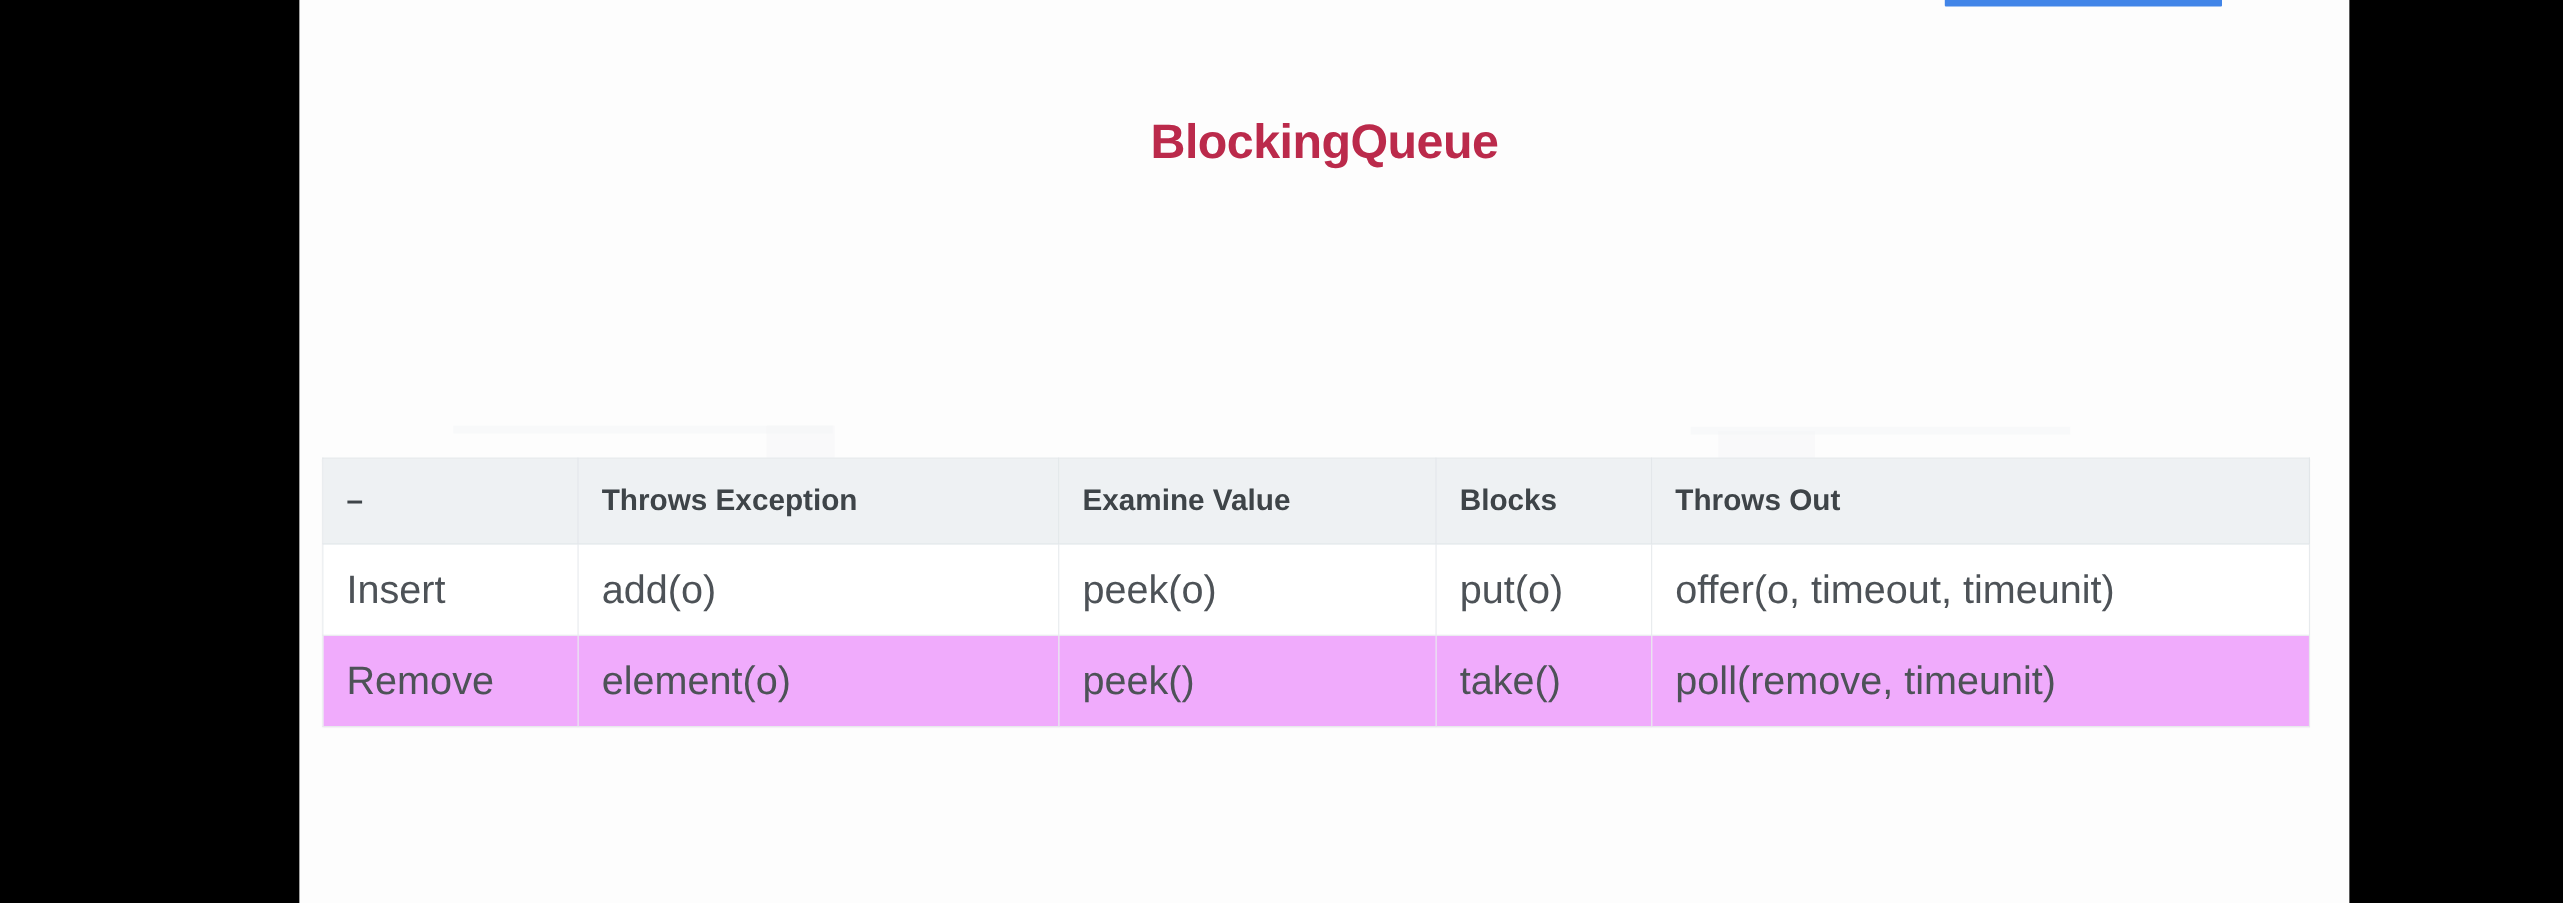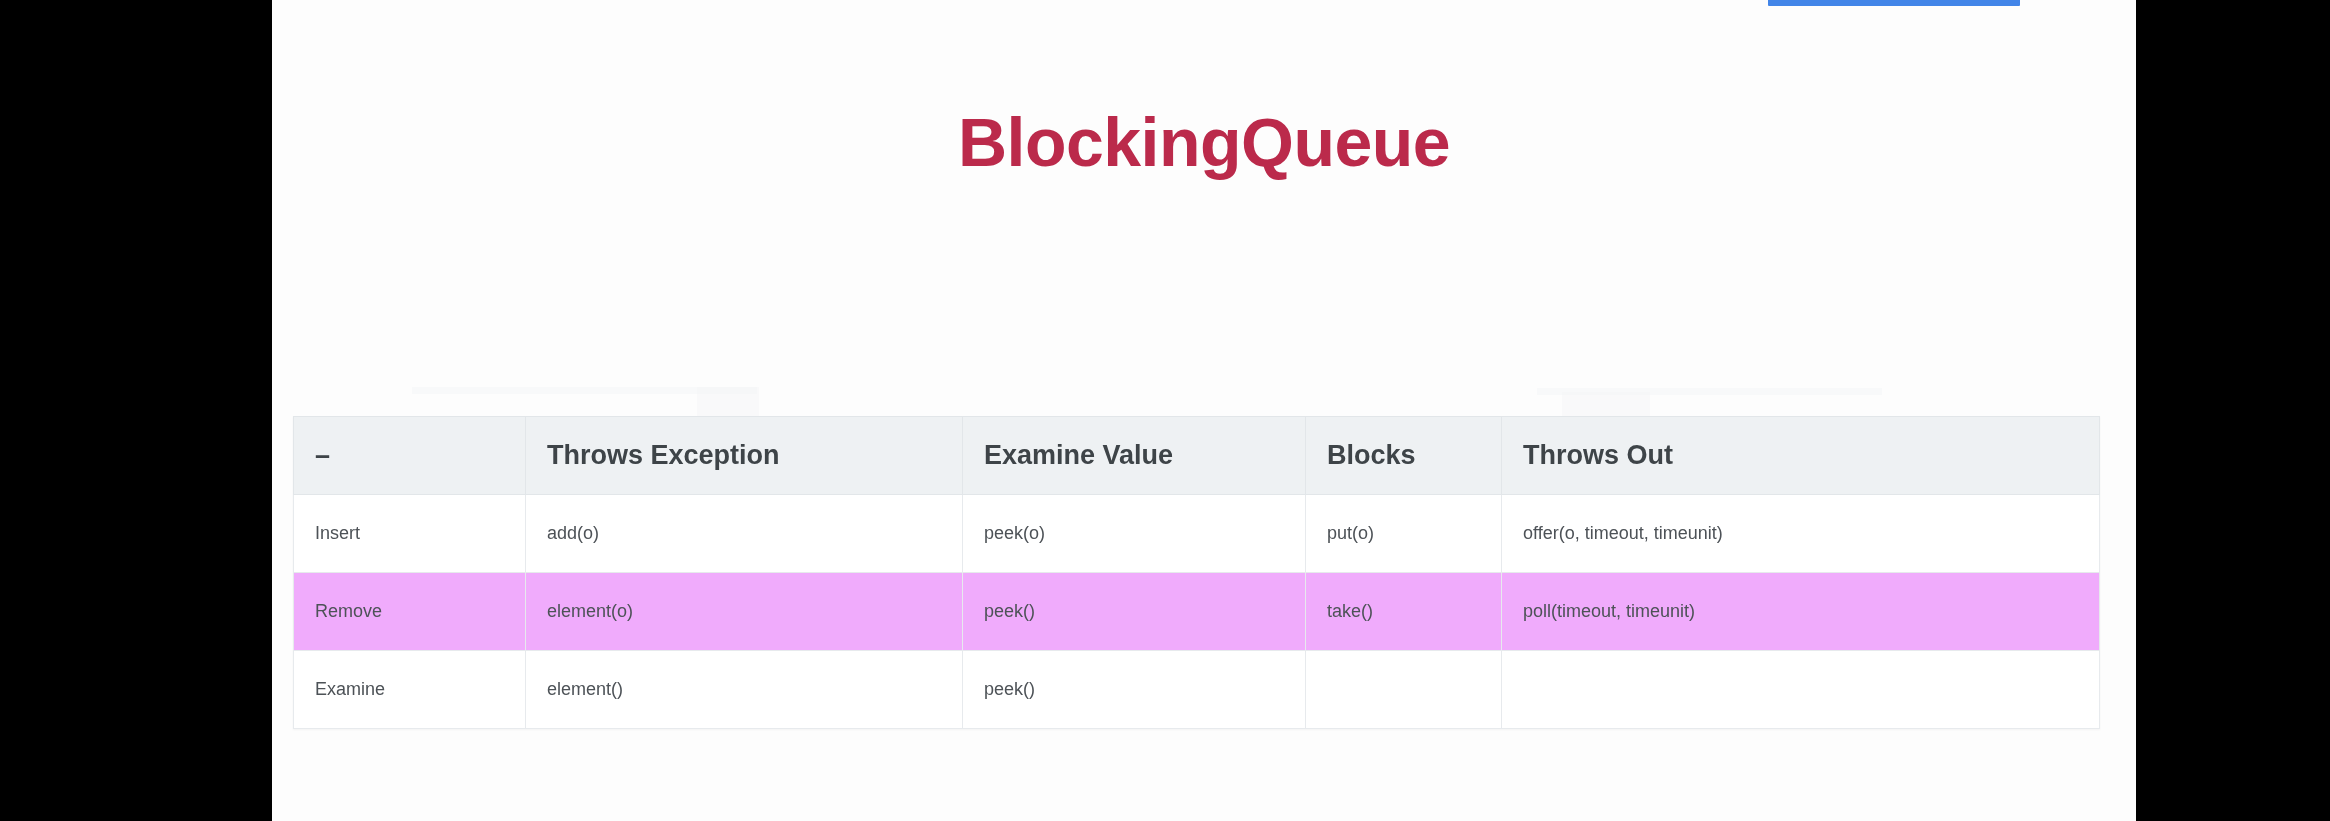--- a/index.html
+++ b/index.html
@@ -68,21 +68,21 @@
   #ghost-left-box  { left: 425px;  top: 387px; width: 62px; height: 30px; opacity:.45; }
   #ghost-right-box { left: 1290px; top: 392px; width: 88px; height: 30px; opacity:.45; }
 
   
   #page-title {
     position: absolute;
     top: 108px;
     left: 0;
     width: 1864px;
     text-align: center;
-    font-size: 68px;
+    font-size: 44px;
     font-weight: 700;
     letter-spacing: -0.5px;
     color: #bb2a4b;
     line-height: 1;
     z-index: 2;
   }
 
   
   #method-table-wrap {
     position: absolute;
@@ -116,21 +116,21 @@
     border: 1px solid #e2e6e9;
     height: 78px;
     vertical-align: middle;
     white-space: nowrap;
   }
   table.method-table tbody td {
     padding: 20px 0 20px 21px;
     border: 1px solid #e7eaed;
     height: 78px;
     vertical-align: middle;
-    font-size: 18px;
+    font-size: 36px;
     color: #4d5257;
     white-space: nowrap;
     background: #ffffff;
   }
   table.method-table tbody tr.striped td {
     background: #f0abfc;
   }
   .dash-cell { color: #5a6066; font-weight: 700; }
 </style>
 </head>
@@ -176,27 +176,20 @@
             <td>add(o)</td>
             <td>peek(o)</td>
             <td>put(o)</td>
             <td>offer(o, timeout, timeunit)</td>
           </tr>
           <tr class="striped">
             <td>Remove</td>
             <td>element(o)</td>
             <td>peek()</td>
             <td>take()</td>
-            <td>poll(timeout, timeunit)</td>
-          </tr>
-          <tr>
-            <td>Examine</td>
-            <td>element()</td>
-            <td>peek()</td>
-            <td></td>
-            <td></td>
+            <td>poll(remove, timeunit)</td>
           </tr>
         </tbody>
       </table>
     </div>
 
   </div>
 </div>
 
 </body></html>

